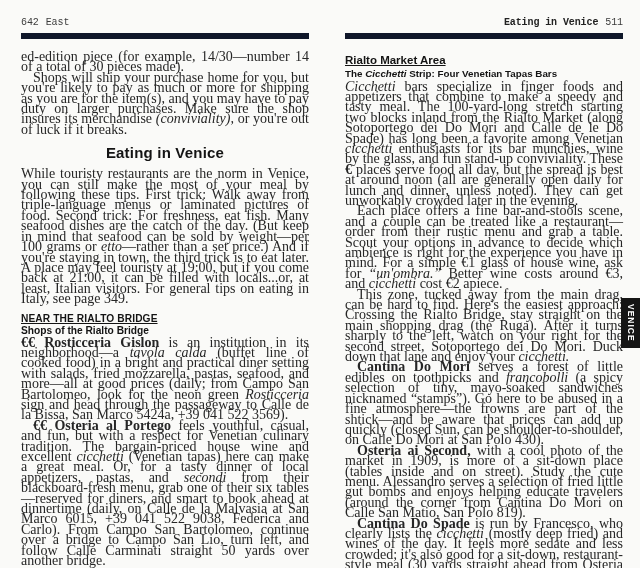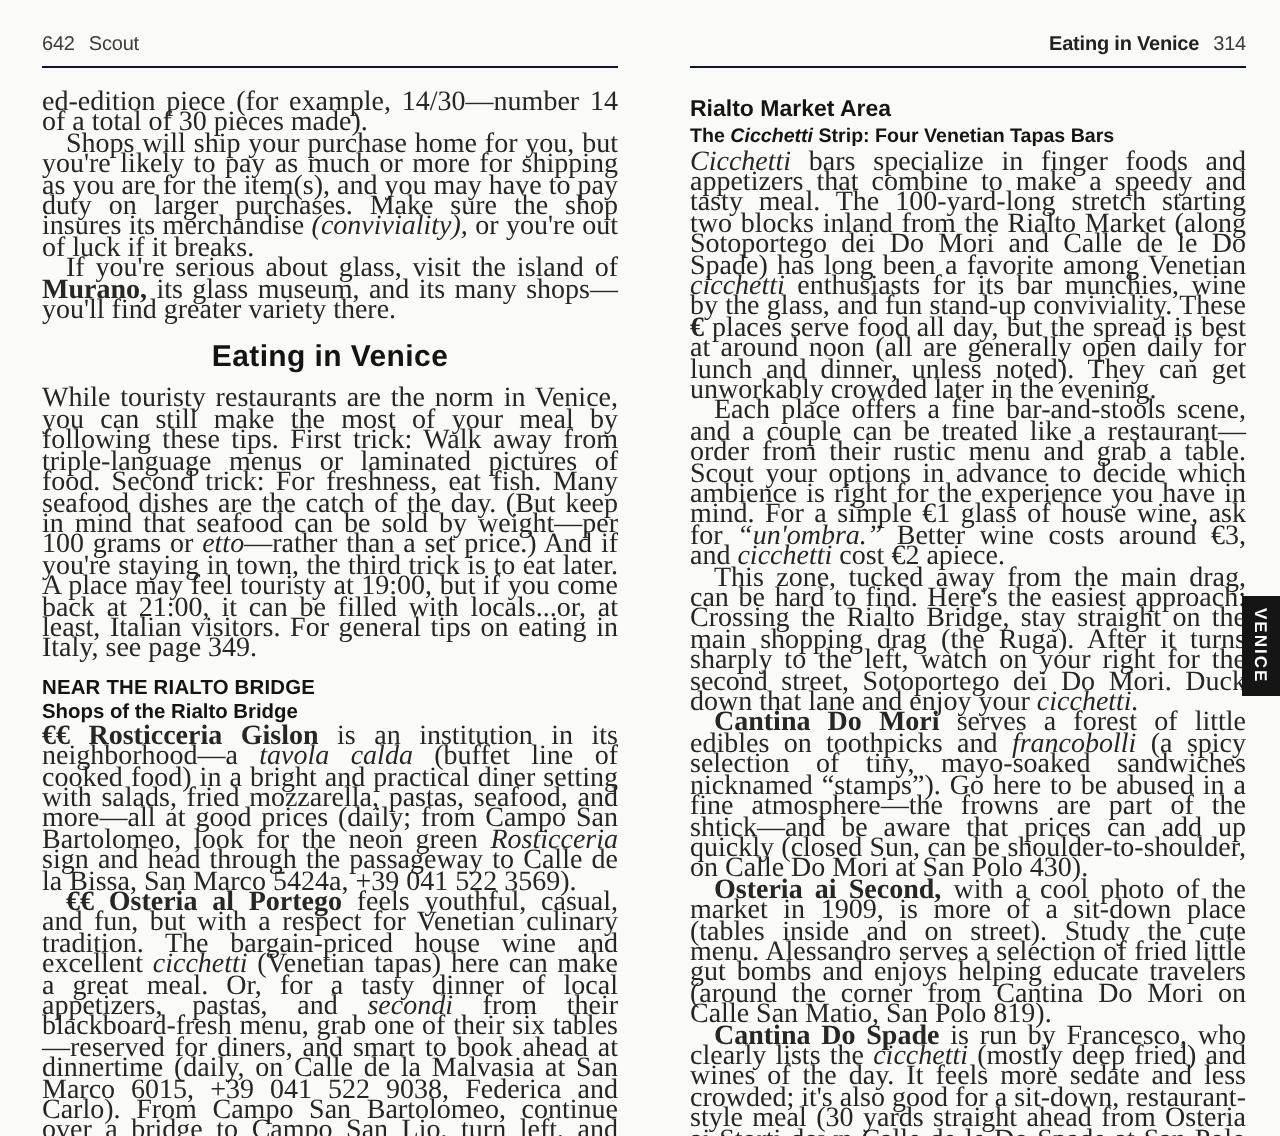--- a/index.html
+++ b/index.html
@@ -8,22 +8,22 @@
     background:#fafaf8;color:#262626;
     font-family:"Liberation Serif",serif;
     -webkit-font-smoothing:antialiased;
   }
   .col{position:absolute;top:17px;}
   .col-left{left:21px;width:288px;}
   .col-right{left:345px;width:278px;}
 
   .running-head{
     display:flex;align-items:baseline;gap:7px;
-    border-bottom:1px solid #0f172a;padding-bottom:5px;
-    font-family:Liberation Sans, sans-serif;font-size:10px;color:#3c3c3c;
+    border-bottom:6px solid #0f172a;padding-bottom:5px;
+    font-family:Liberation Mono, monospace;font-size:10px;color:#3c3c3c;
     letter-spacing:-0.1px;
   }
   .running-head.right{justify-content:flex-end;}
   .rh-num{font-weight:400;}
   .rh-book{font-weight:400;}
   .rh-title{font-weight:700;color:#222;}
 
   .body-block{margin-top:13px;}
   .para{
     margin:0;font-size:14px;line-height:10.4px;text-align:justify;
@@ -37,28 +37,29 @@
 
   .h-eating{
     font-family:"Liberation Sans",sans-serif;font-weight:700;
     font-size:15px;text-align:center;color:#141414;
     margin:9px 0 8px 0;letter-spacing:0.2px;
   }
   .h-caps{
     font-family:"Liberation Sans",sans-serif;font-weight:700;
     font-size:10.2px;color:#141414;margin:8px 0 0 0;line-height:12px;
     letter-spacing:0.1px;
+    text-decoration:underline;
   }
   .h-sub{
     font-family:"Liberation Sans",sans-serif;font-weight:700;
     font-size:10.2px;color:#141414;margin:0 0 1px 0;line-height:12px;
   }
   .h-area{
     font-family:"Liberation Sans",sans-serif;font-weight:700;
-    font-size:11.5px;color:#141414;margin:15px 0 1px 0;line-height:13px;
+    font-size:11.5px;color:#141414;margin:15px 0 1px 0;line-height:13px;text-decoration:underline;
   }
   .h-strip{
     font-family:"Liberation Sans",sans-serif;font-weight:700;
     font-size:9.8px;color:#141414;margin:0 0 2px 0;line-height:11.5px;
   }
   .h-strip .seg-i{font-style:italic;}
   .h-bancogiro{
     font-family:"Liberation Sans",sans-serif;font-weight:700;
     font-size:9.8px;color:#141414;margin:7px 0 2px 0;line-height:11.5px;
   }
@@ -71,39 +72,38 @@
     font-family:"Liberation Sans",sans-serif;font-weight:700;
     font-size:8.5px;letter-spacing:1px;
   }
 </style>
 </head>
 <body>
 
 <div class="col col-left">
   <div class="running-head">
     <span class="rh-num">642</span>
-    <span class="rh-book">Scout</span>
+    <span class="rh-book">East</span>
   </div>
   <div class="body-block">
     <p class="para"><span class="seg-n">ed-edition piece (for example, 14/30—number 14 of a total of 30 pieces made).</span></p>
     <p class="para indent"><span class="seg-n">Shops will ship your purchase home for you, but you're likely to pay as much or more for shipping as you are for the item(s), and you may have to pay duty on larger purchases. Make sure the shop insures its merchandise </span><span class="seg-i">(conviviality),</span><span class="seg-n"> or you're out of luck if it breaks.</span></p>
-    <p class="para indent"><span class="seg-n">If you're serious about glass, visit the island of </span><span class="seg-b">Murano,</span><span class="seg-n"> its glass museum, and its many shops—you'll find greater variety there.</span></p>
     <h1 class="h-eating">Eating in Venice</h1>
     <p class="para"><span class="seg-n">While touristy restaurants are the norm in Venice, you can still make the most of your meal by following these tips. First trick: Walk away from triple-language menus or laminated pictures of food. Second trick: For freshness, eat fish. Many seafood dishes are the catch of the day. (But keep in mind that seafood can be sold by weight—per 100 grams or </span><span class="seg-i">etto</span><span class="seg-n">—rather than a set price.) And if you're staying in town, the third trick is to eat later. A place may feel touristy at 19:00, but if you come back at 21:00, it can be filled with locals...or, at least, Italian visitors. For general tips on eating in Italy, see page 349.</span></p>
     <h2 class="h-caps">NEAR THE RIALTO BRIDGE</h2>
     <h3 class="h-sub">Shops of the Rialto Bridge</h3>
     <p class="para"><span class="seg-b">€€ Rosticceria Gislon</span><span class="seg-n"> is an institution in its neighborhood—a </span><span class="seg-i">tavola calda</span><span class="seg-n"> (buffet line of cooked food) in a bright and practical diner setting with salads, fried mozzarella, pastas, seafood, and more—all at good prices (daily; from Campo San Bartolomeo, look for the neon green </span><span class="seg-i">Rosticceria</span><span class="seg-n"> sign and head through the passageway to Calle de la Bissa, San Marco 5424a, +39 041 522 3569).</span></p>
     <p class="para indent"><span class="seg-b">€€ Osteria al Portego</span><span class="seg-n"> feels youthful, casual, and fun, but with a respect for Venetian culinary tradition. The bargain-priced house wine and excellent </span><span class="seg-i">cicchetti</span><span class="seg-n"> (Venetian tapas) here can make a great meal. Or, for a tasty dinner of local appetizers, pastas, and </span><span class="seg-i">secondi</span><span class="seg-n"> from their blackboard-fresh menu, grab one of their six tables—reserved for diners, and smart to book ahead at dinnertime (daily, on Calle de la Malvasia at San Marco 6015, +39 041 522 9038, Federica and Carlo). From Campo San Bartolomeo, continue over a bridge to Campo San Lio, turn left, and follow Calle Carminati straight 50 yards over another bridge.</span></p>
   </div>
 </div>
 
 <div class="col col-right">
   <div class="running-head right">
     <span class="rh-title">Eating in Venice</span>
-    <span class="rh-num">314</span>
+    <span class="rh-num">511</span>
   </div>
   <h3 class="h-area">Rialto Market Area</h3>
   <h4 class="h-strip"><span class="seg-n">The </span><span class="seg-i">Cicchetti</span><span class="seg-n"> Strip: Four Venetian Tapas Bars</span></h4>
   <div>
     <p class="para"><span class="seg-i">Cicchetti</span><span class="seg-n"> bars specialize in finger foods and appetizers that combine to make a speedy and tasty meal. The 100-yard-long stretch starting two blocks inland from the Rialto Market (along Sotoportego dei Do Mori and Calle de le Do Spade) has long been a favorite among Venetian </span><span class="seg-i">cicchetti</span><span class="seg-n"> enthusiasts for its bar munchies, wine by the glass, and fun stand-up conviviality. These </span><span class="seg-b">€</span><span class="seg-n"> places serve food all day, but the spread is best at around noon (all are generally open daily for lunch and dinner, unless noted). They can get unworkably crowded later in the evening.</span></p>
     <p class="para indent"><span class="seg-n">Each place offers a fine bar-and-stools scene, and a couple can be treated like a restaurant—order from their rustic menu and grab a table. Scout your options in advance to decide which ambience is right for the experience you have in mind. For a simple €1 glass of house wine, ask for </span><span class="seg-i">“un'ombra.”</span><span class="seg-n"> Better wine costs around €3, and </span><span class="seg-i">cicchetti</span><span class="seg-n"> cost €2 apiece.</span></p>
     <p class="para indent"><span class="seg-n">This zone, tucked away from the main drag, can be hard to find. Here's the easiest approach: Crossing the Rialto Bridge, stay straight on the main shopping drag (the Ruga). After it turns sharply to the left, watch on your right for the second street, Sotoportego dei Do Mori. Duck down that lane and enjoy your </span><span class="seg-i">cicchetti.</span></p>
     <p class="para indent"><span class="seg-b">Cantina Do Mori</span><span class="seg-n"> serves a forest of little edibles on toothpicks and </span><span class="seg-i">francobolli</span><span class="seg-n"> (a spicy selection of tiny, mayo-soaked sandwiches nicknamed “stamps”). Go here to be abused in a fine atmosphere—the frowns are part of the shtick—and be aware that prices can add up quickly (closed Sun, can be shoulder-to-shoulder, on Calle Do Mori at San Polo 430).</span></p>
     <p class="para indent"><span class="seg-b">Osteria ai Second,</span><span class="seg-n"> with a cool photo of the market in 1909, is more of a sit-down place (tables inside and on street). Study the cute menu. Alessandro serves a selection of fried little gut bombs and enjoys helping educate travelers (around the corner from Cantina Do Mori on Calle San Matio, San Polo 819).</span></p>
     <p class="para indent"><span class="seg-b">Cantina Do Spade</span><span class="seg-n"> is run by Francesco, who clearly lists the </span><span class="seg-i">cicchetti</span><span class="seg-n"> (mostly deep fried) and wines of the day. It feels more sedate and less crowded; it's also good for a sit-down, restaurant-style meal (30 yards straight ahead from Osteria ai Storti down Calle de le Do Spade at San Polo 860, +39 041 521 0583).</span></p>

